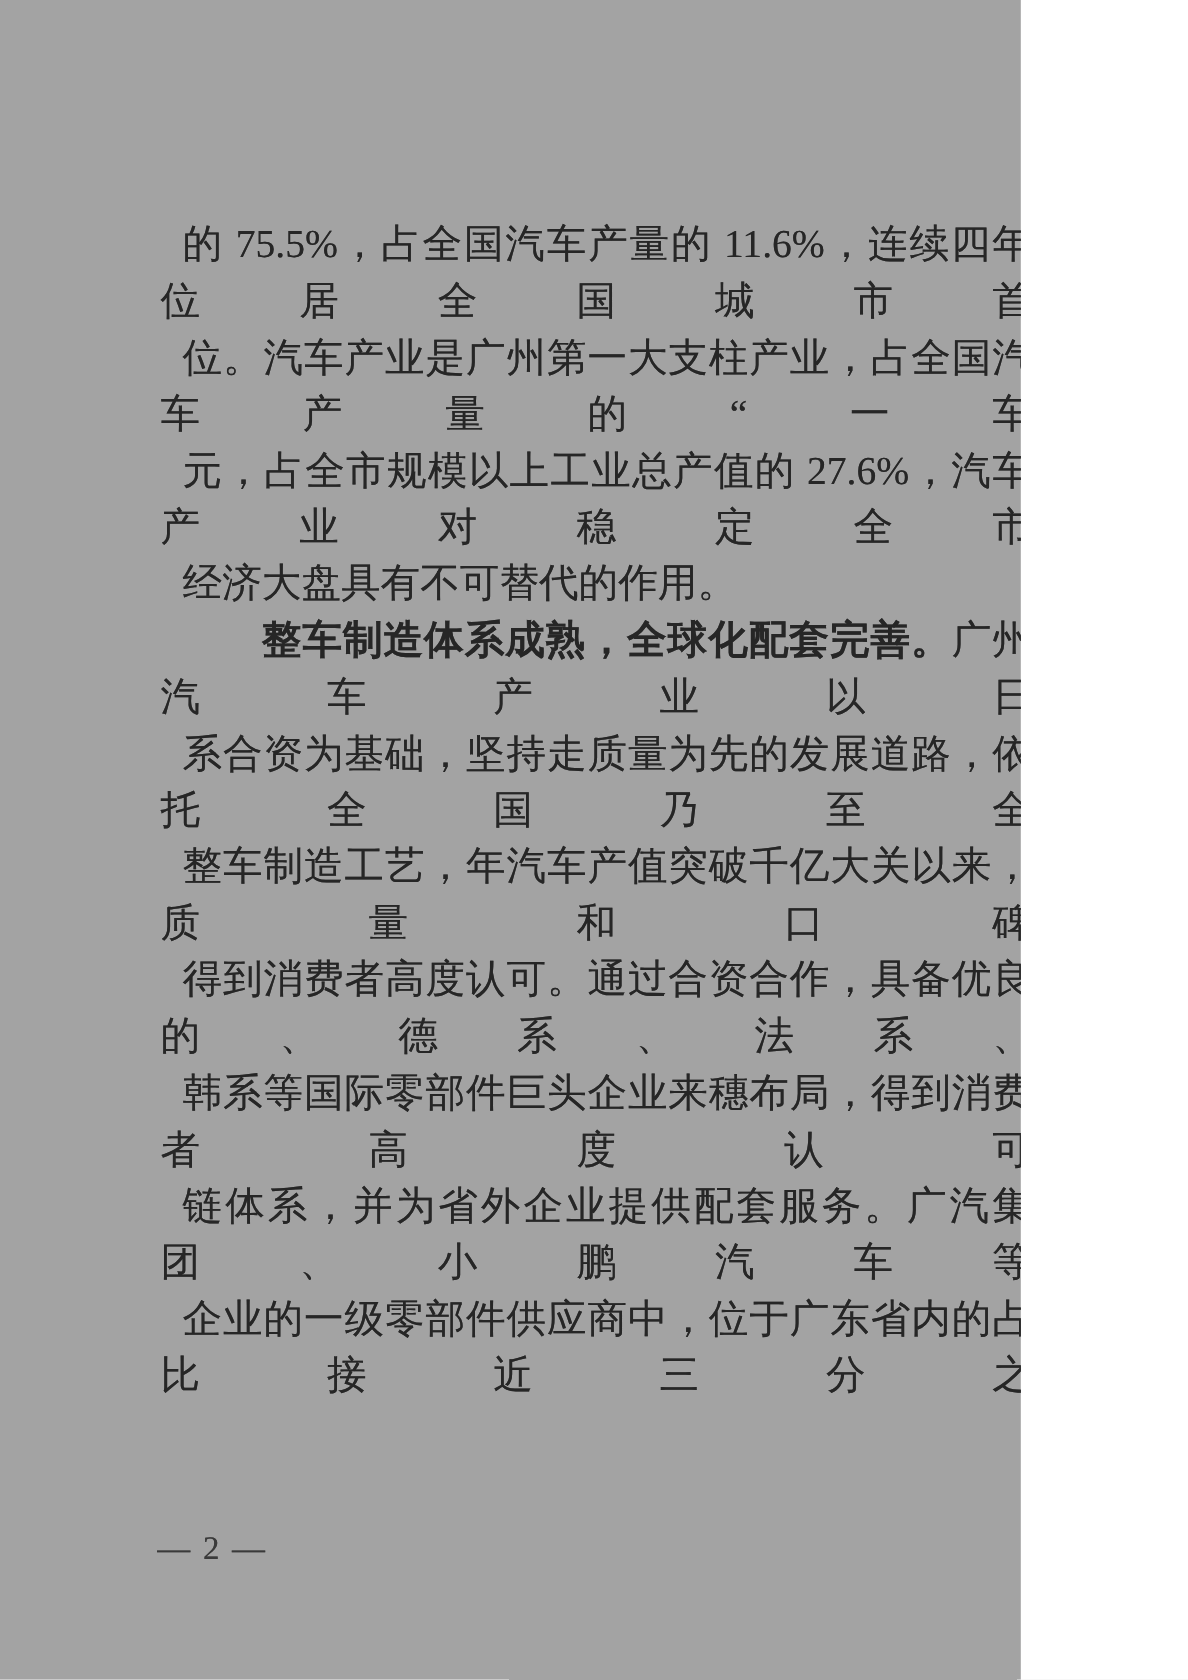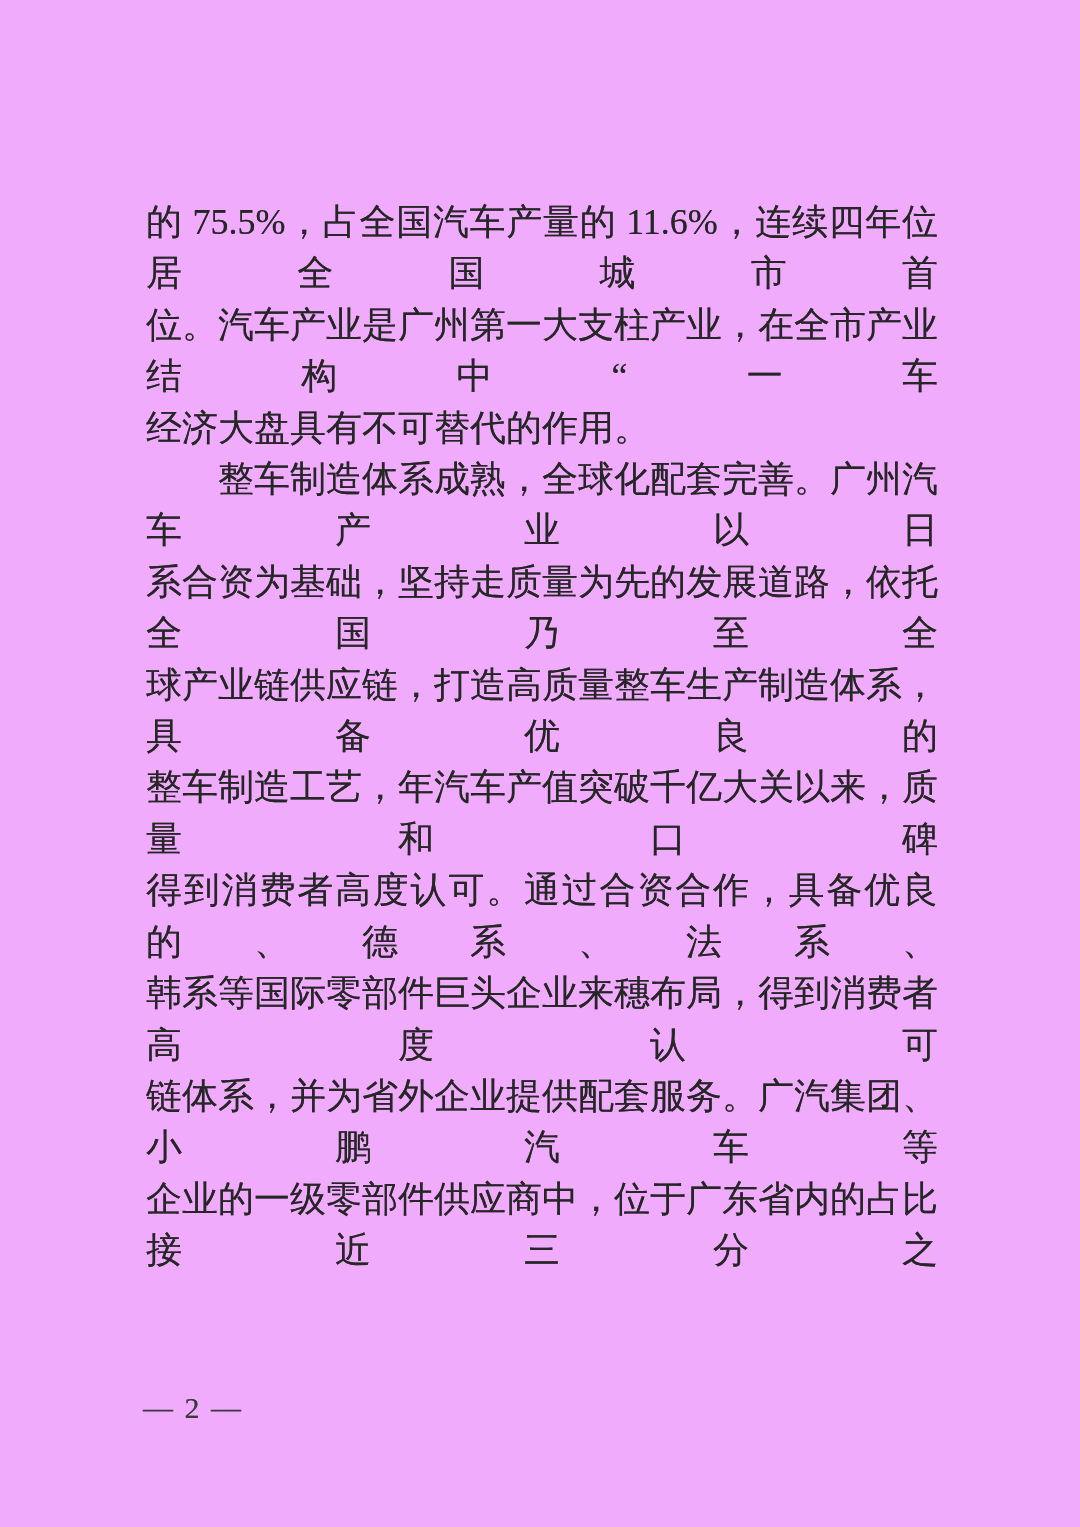--- a/index.html
+++ b/index.html
@@ -2,23 +2,23 @@
 <html><head>
 <meta charset="utf-8">
 <style>
   html, body {
     margin: 0;
     padding: 0;
     background: #ffffff;
   }
   .page {
     position: relative;
-    width: 1080px;
+    width: 928px;
     height: 1527px;
-    background: #f0abfc;
+    background: #a3a3a3;
     overflow: hidden;
     font-family: "Liberation Serif", "DejaVu Serif", serif;
   }
   .content {
     position: absolute;
     left: 146px;
     top: 197px;
     width: 792px;
     font-size: 36px;
     line-height: 51.4px;
@@ -31,21 +31,22 @@
     text-justify: inter-ideograph;
     white-space: normal;
   }
   .line.para-end {
     text-align-last: left;
   }
   .line.indent {
     text-indent: 72px;
   }
   .b {
-    font-weight: 400;
+    font-weight: 700;
+    margin-left: 20px;
   }
   .footer-page-number {
     position: absolute;
     left: 143px;
     top: 1390px;
     font-size: 30px;
     line-height: 36px;
     color: #3a3a3a;
     letter-spacing: 2px;
     text-shadow: 0 0 0.5px rgba(45,45,45,0.7);
@@ -53,32 +54,32 @@
 </style>
 </head>
 <body>
 
 <div class="page">
 
   <div class="content">
 
     <div class="line"><span class="b"></span><span>的 75.5%，占全国汽车产量的 11.6%，连续四年位居全国城市首</span></div>
 
-    <div class="line"><span class="b"></span><span>位。汽车产业是广州第一大支柱产业，在全市产业结构中“一车</span></div>
+    <div class="line"><span class="b"></span><span>位。汽车产业是广州第一大支柱产业，占全国汽车产量的“一车</span></div>
 
 
 
+    <div class="line"><span class="b"></span><span>元，占全市规模以上工业总产值的 27.6%，汽车产业对稳定全市</span></div>
 
     <div class="line para-end"><span class="b"></span><span>经济大盘具有不可替代的作用。</span></div>
 
     <div class="line indent"><span class="b">整车制造体系成熟，全球化配套完善。</span><span>广州汽车产业以日</span></div>
 
     <div class="line"><span class="b"></span><span>系合资为基础，坚持走质量为先的发展道路，依托全国乃至全</span></div>
 
-    <div class="line"><span class="b"></span><span>球产业链供应链，打造高质量整车生产制造体系，具备优良的</span></div>
 
     <div class="line"><span class="b"></span><span>整车制造工艺，年汽车产值突破千亿大关以来，质量和口碑</span></div>
 
     <div class="line"><span class="b"></span><span>得到消费者高度认可。通过合资合作，具备优良的、德系、法系、</span></div>
 
     <div class="line"><span class="b"></span><span>韩系等国际零部件巨头企业来穗布局，得到消费者高度认可</span></div>
 
     <div class="line"><span class="b"></span><span>链体系，并为省外企业提供配套服务。广汽集团、小鹏汽车等</span></div>
 
     <div class="line"><span class="b"></span><span>企业的一级零部件供应商中，位于广东省内的占比接近三分之</span></div>

